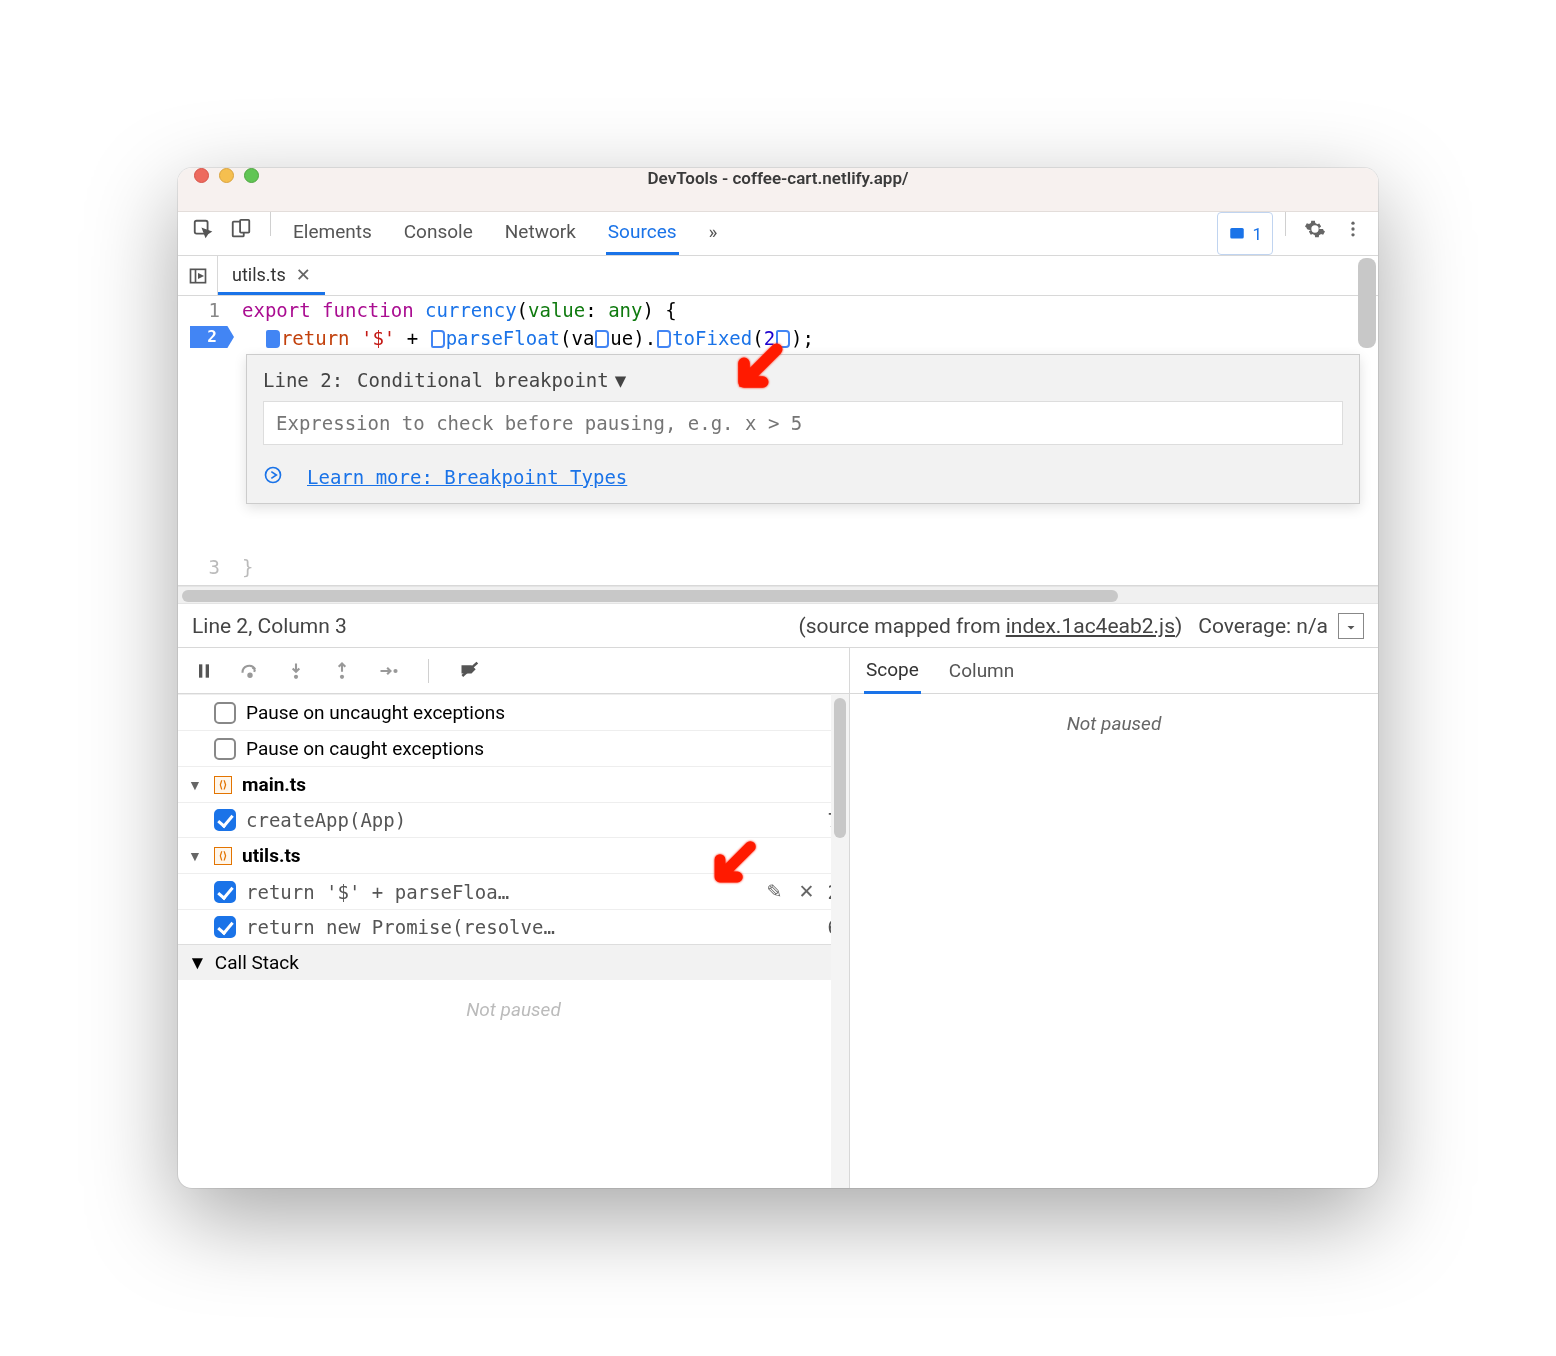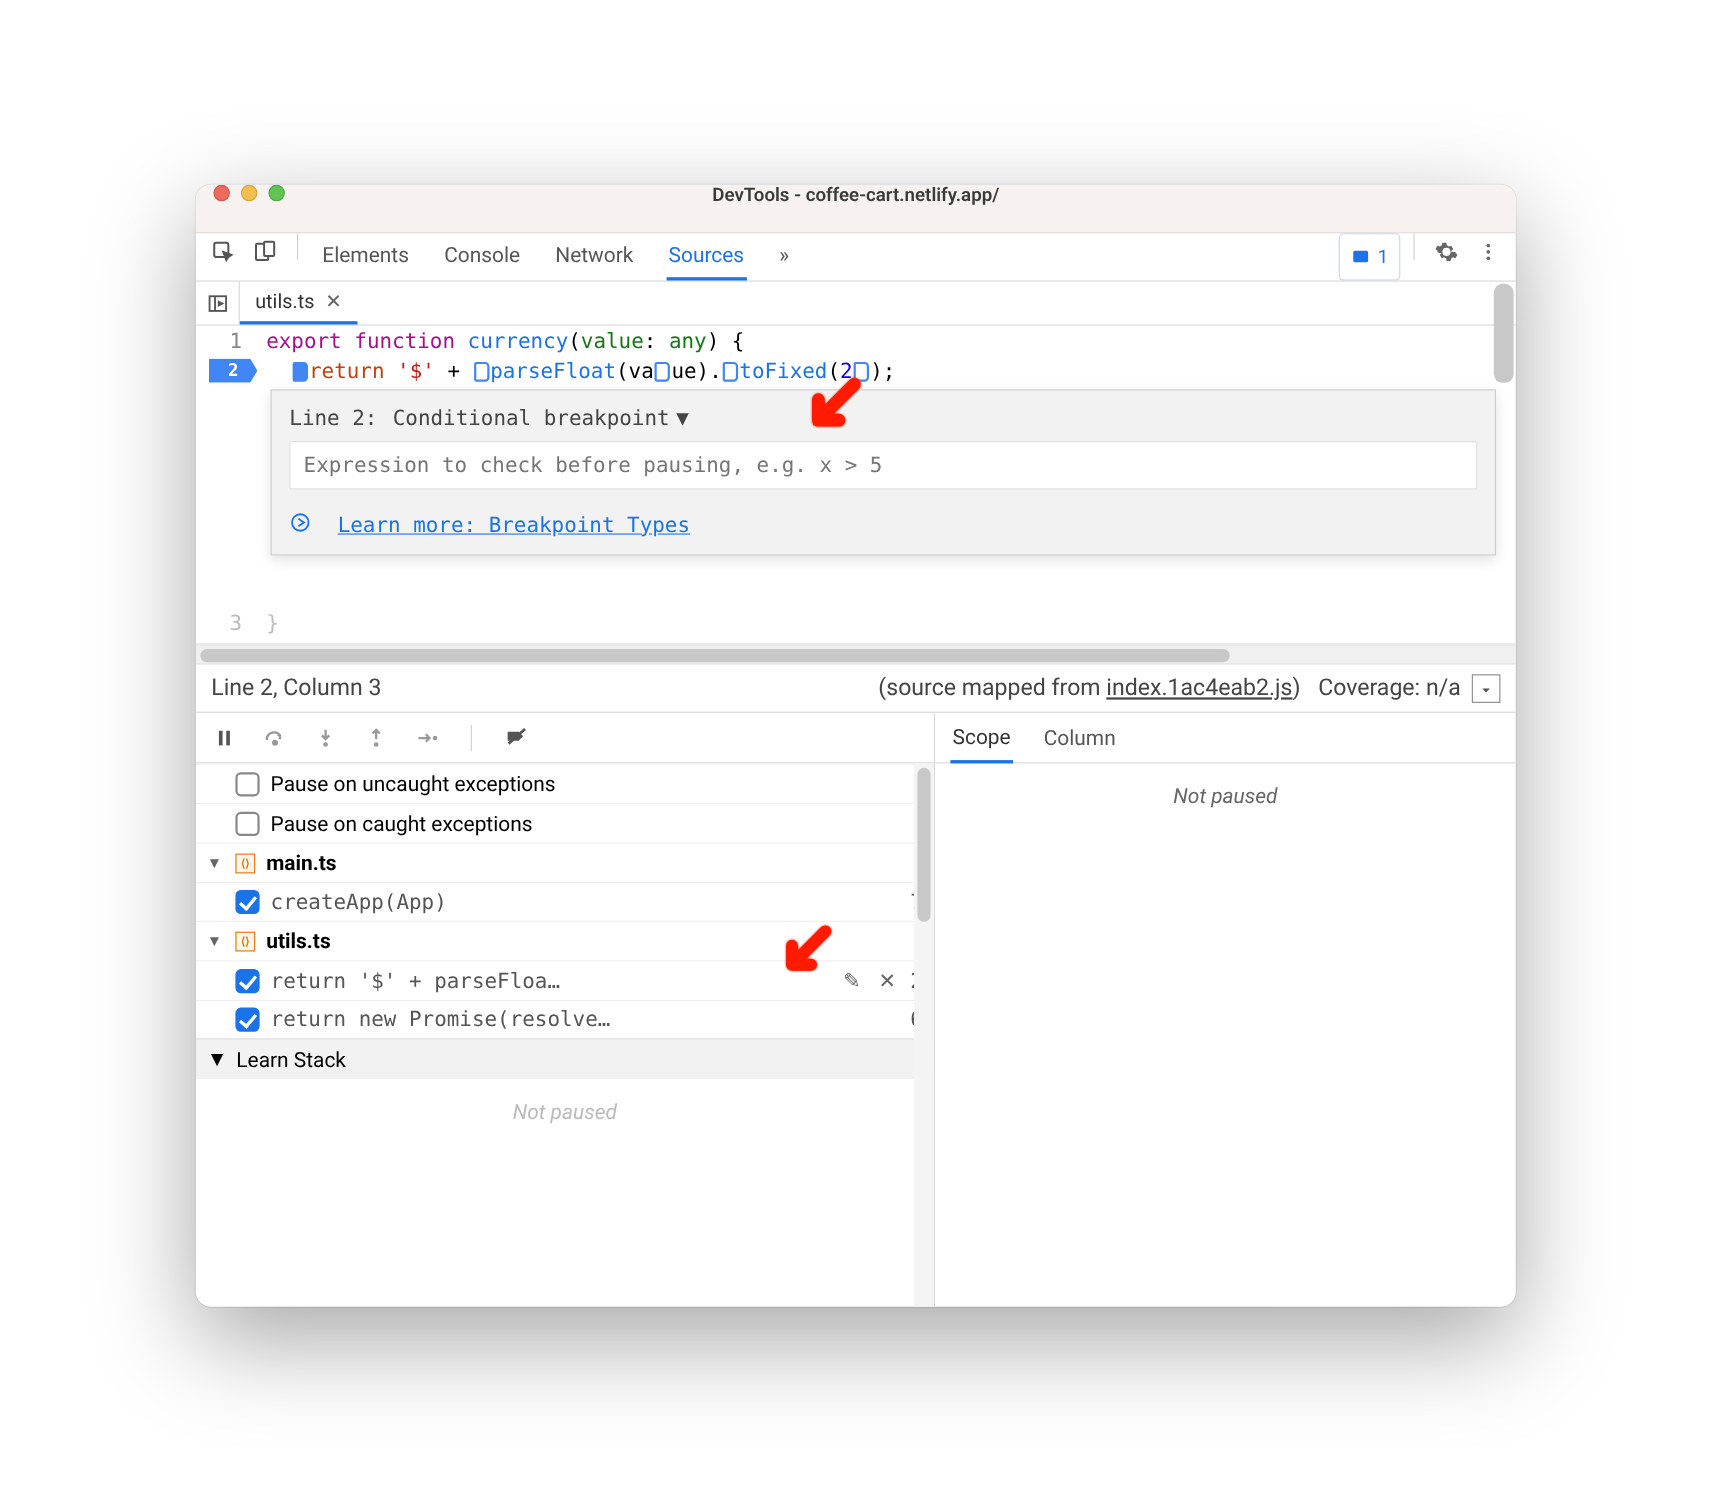--- a/index.html
+++ b/index.html
@@ -420,21 +420,21 @@
         </div>
         <div class="bp-row">
           <span style="width:16px"></span>
           <span class="chkbox checked"></span>
           <span class="bp-text">return new Promise(resolve…</span>
           <span class="bp-line">6</span>
         </div>
 
         <div class="section-head">
           <span class="tri">▼</span>
-          <span>Learn Stack</span>
+          <span>Call Stack</span>
         </div>
         <div class="not-paused" style="color:#bbb">Not paused</div>
       </div>
 
       <div class="sidebar-scroll">
           <div class="sidebar-scroll-thumb"></div>
         </div>
     </div>
 
     <div class="pane-right">

